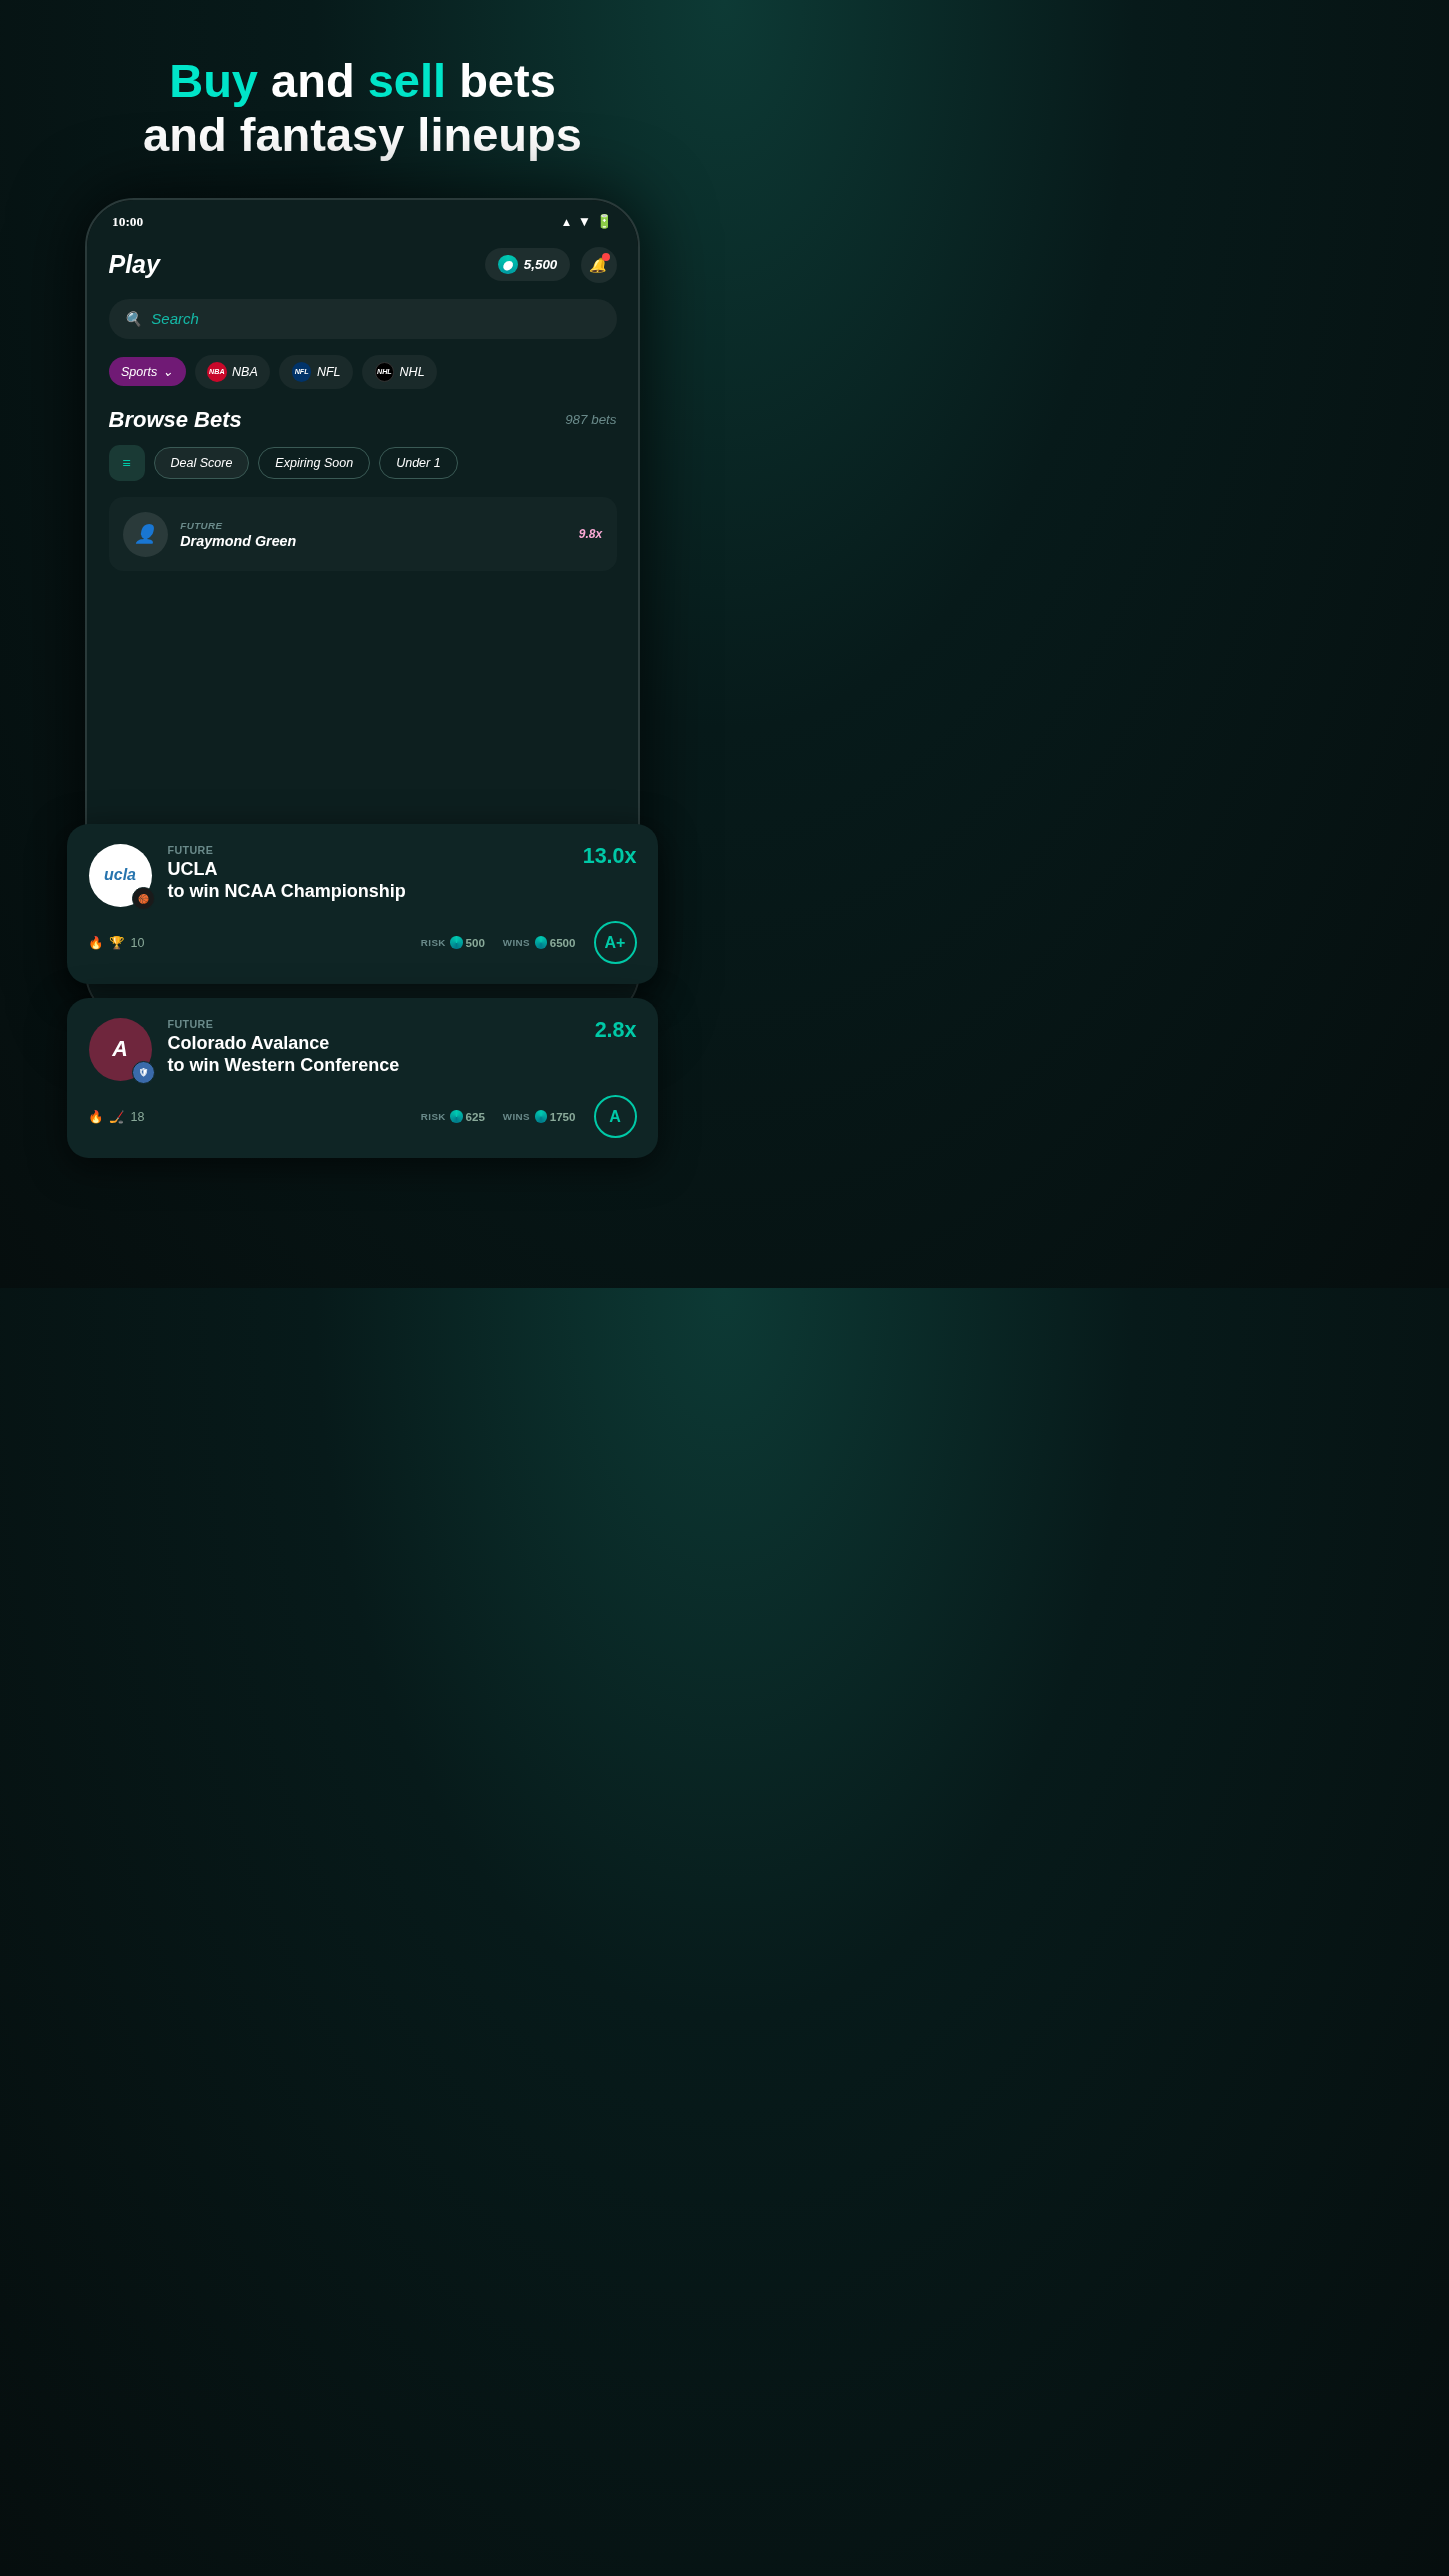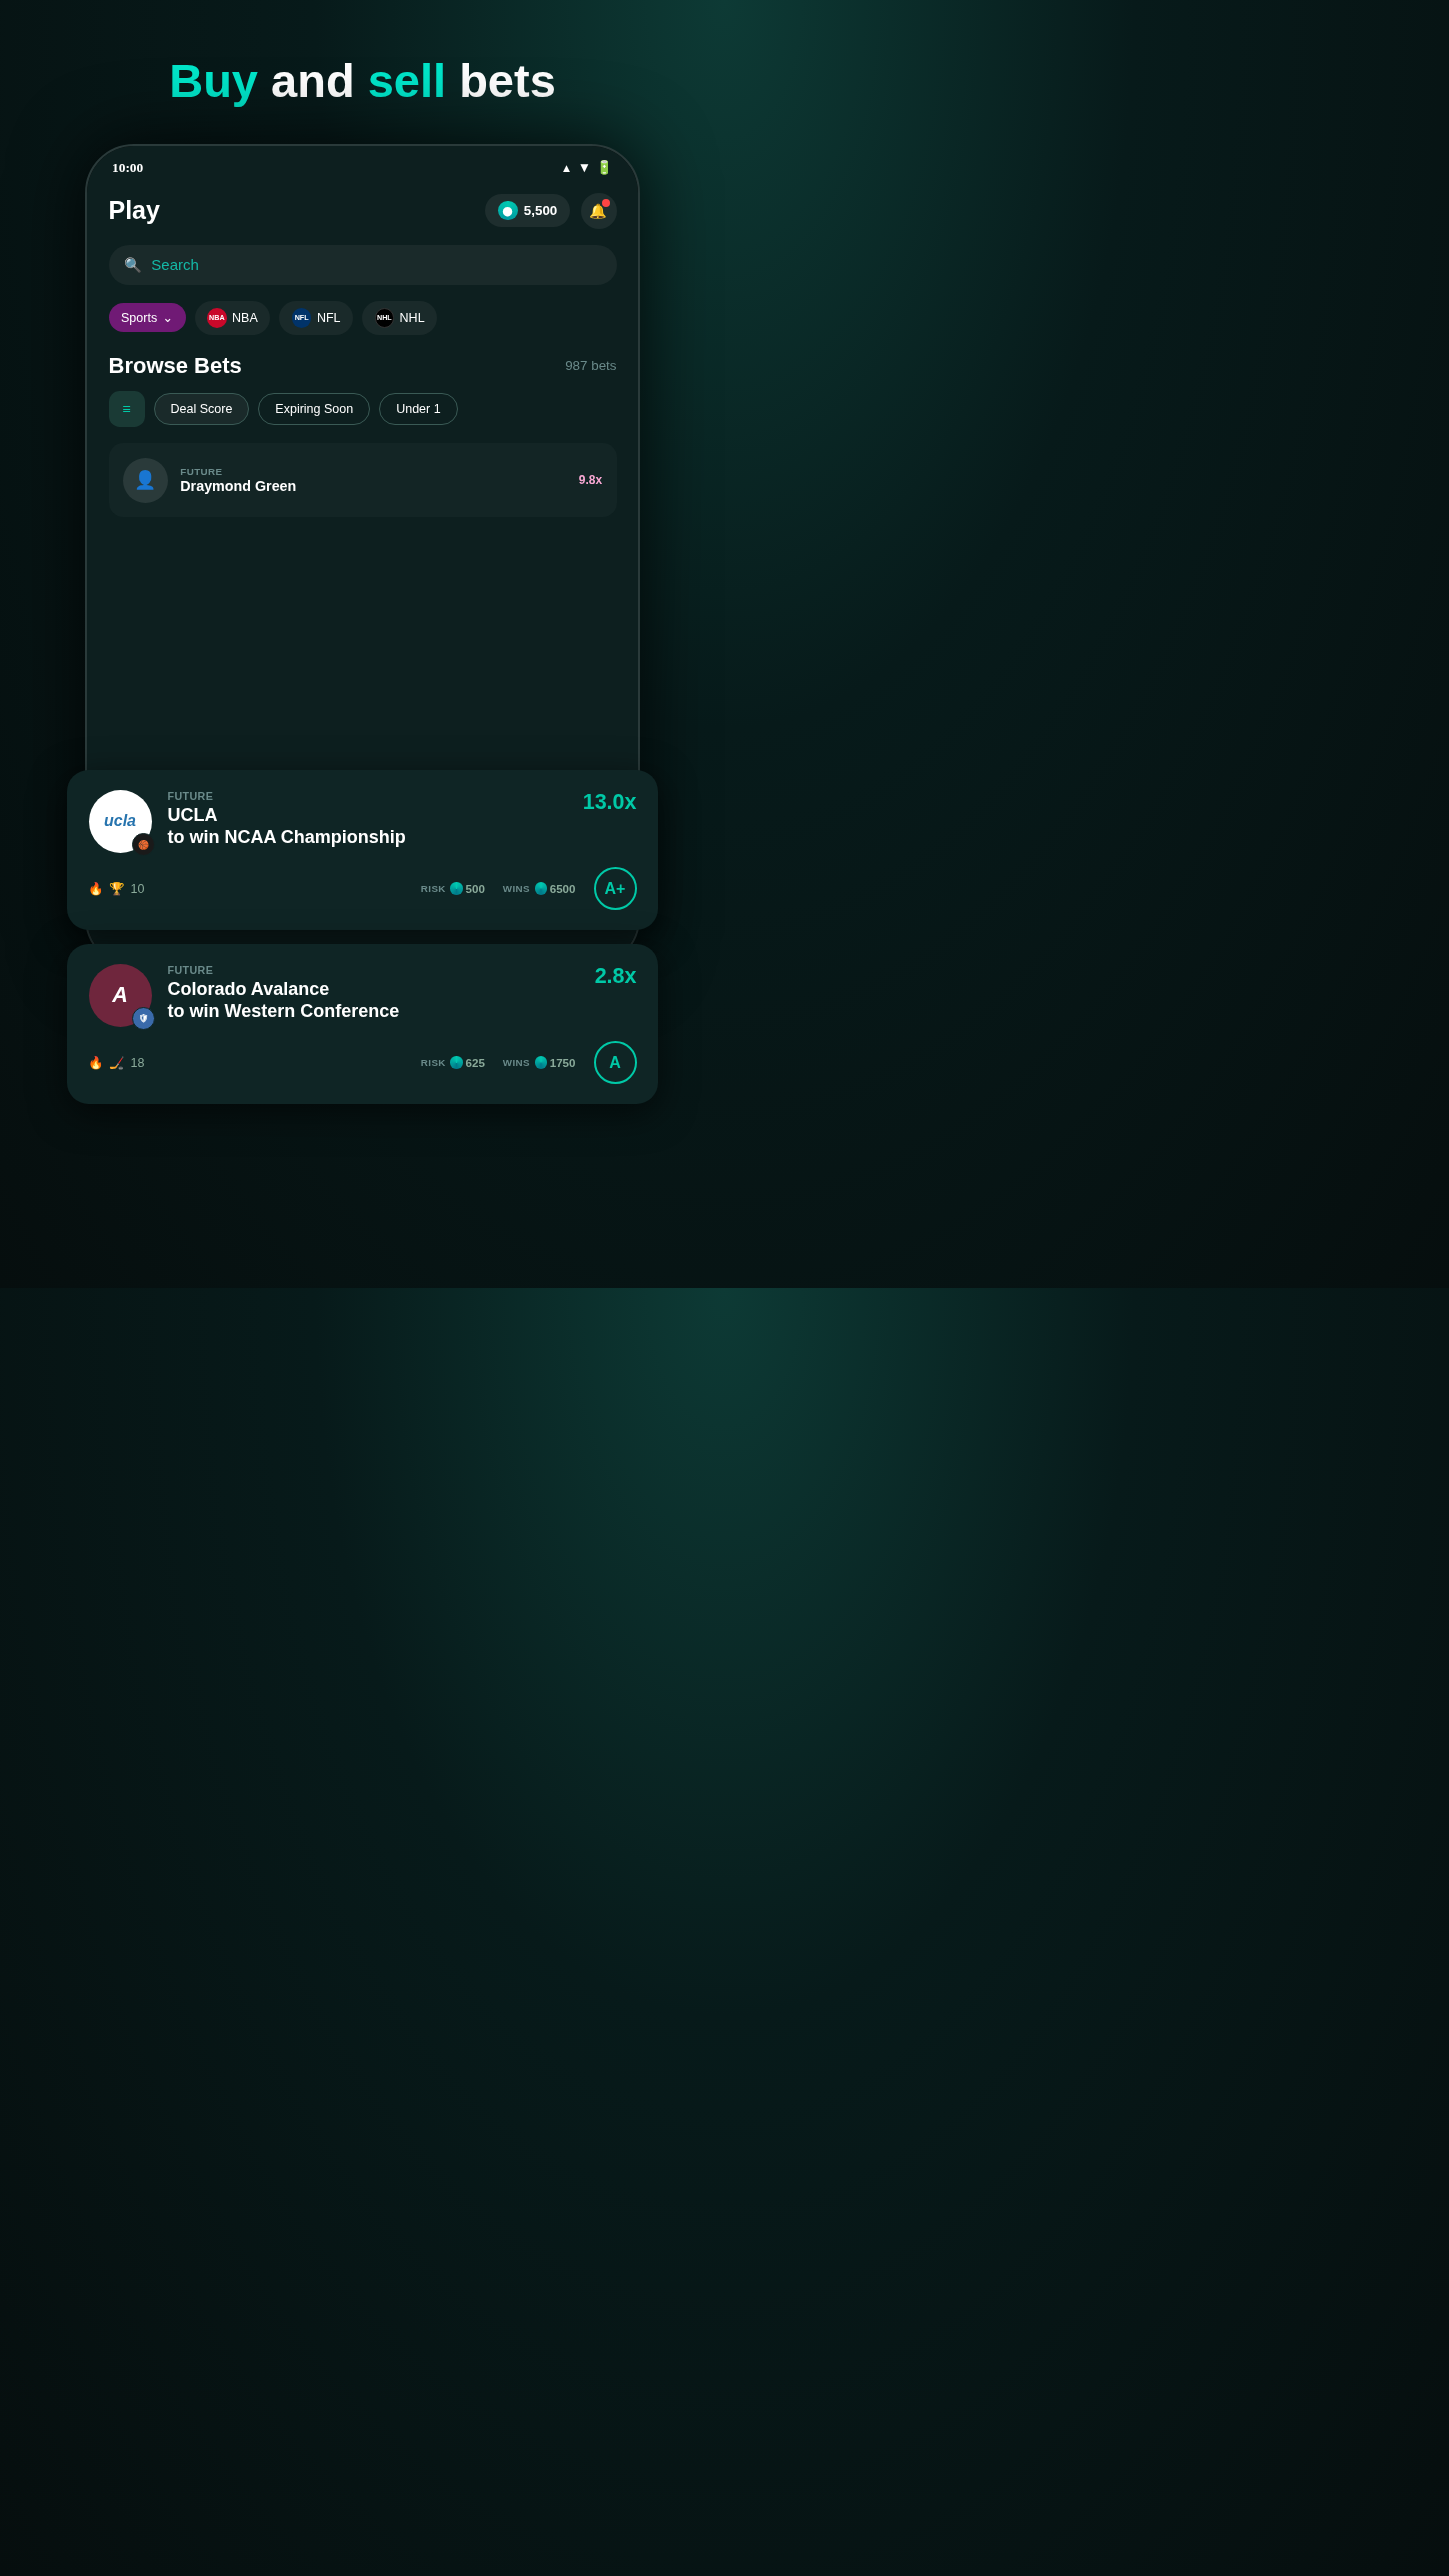--- a/index.html
+++ b/index.html
@@ -75,20 +75,21 @@
       align-items: center;
       gap: 5.4px;
     }
     .signal-icon { font-size: 11.6px; }
     .wifi-icon { font-size: 13.4px; }
     .battery-icon { font-size: 13.4px; }
 
     
     .app-content {
       padding: 9px 21.5px 0;
+      font-style: italic;
     }
 
     
     .app-header {
       display: flex;
       justify-content: space-between;
       align-items: center;
       margin-bottom: 16px;
     }
     .app-title {
@@ -462,20 +463,21 @@
   </style>
 </head>
 <body>
 
 <div class="hero">
   <h1 class="hero-title">
     <span class="buy">Buy</span>
     <span> and </span>
     <span class="sell">sell</span>
     <span> bets</span><br>
+    <span>and fantasy lineups</span>
   </h1>
 </div>
 
 <div class="phone-wrapper">
   <div class="phone-frame">
     <div class="phone-screen">
 
       <div class="status-bar">
         <span>10:00</span>
         <div class="status-icons">

